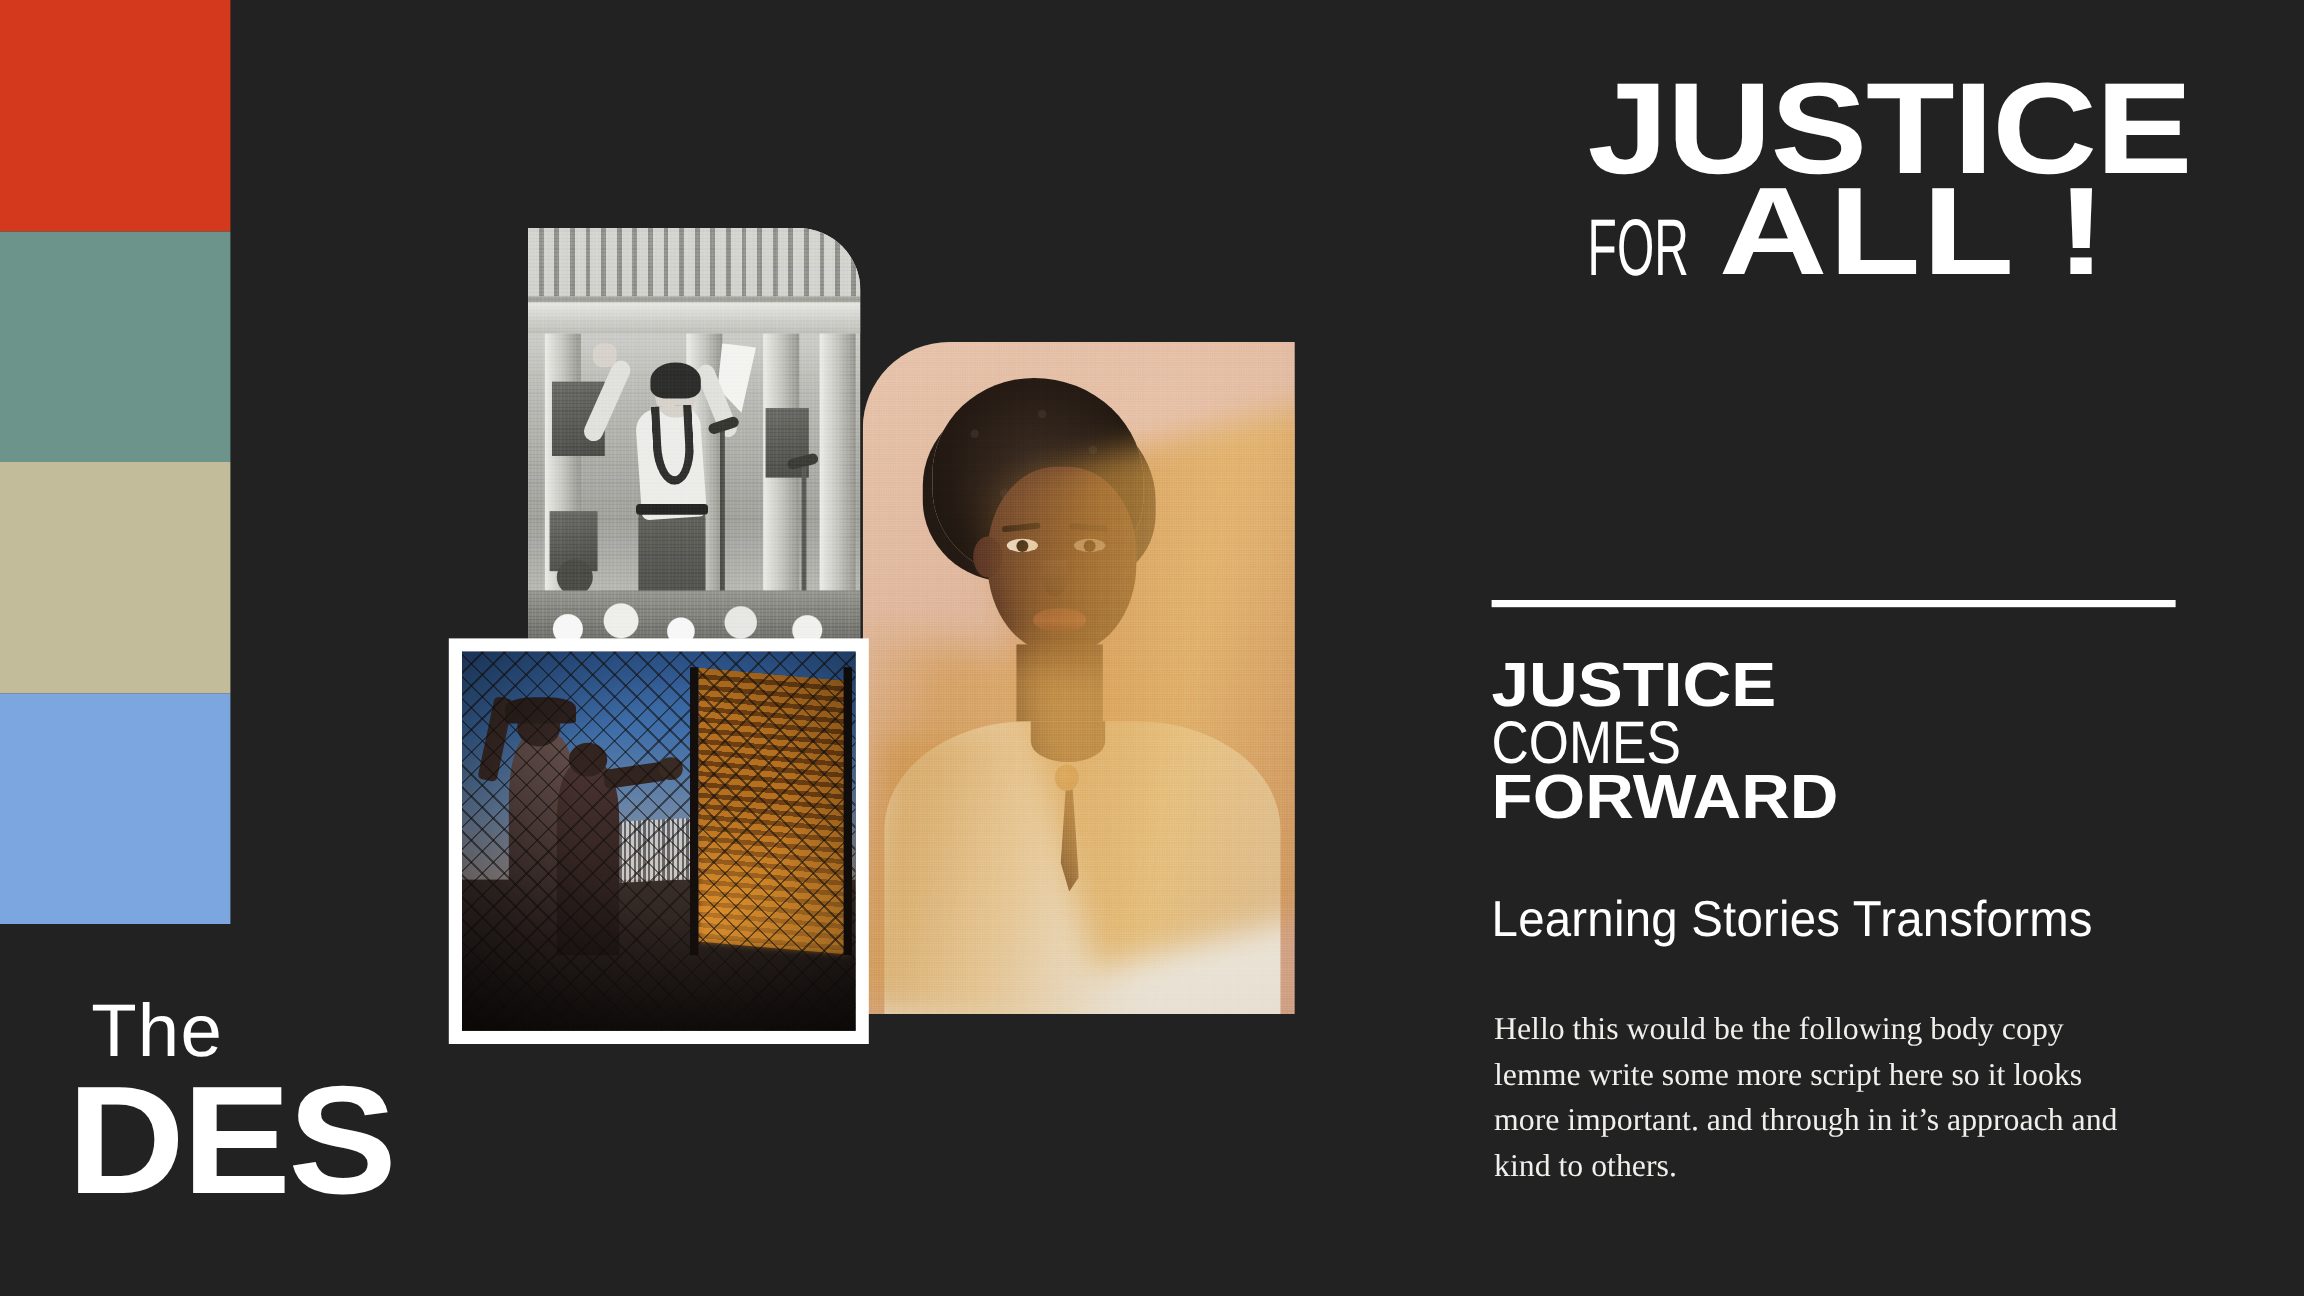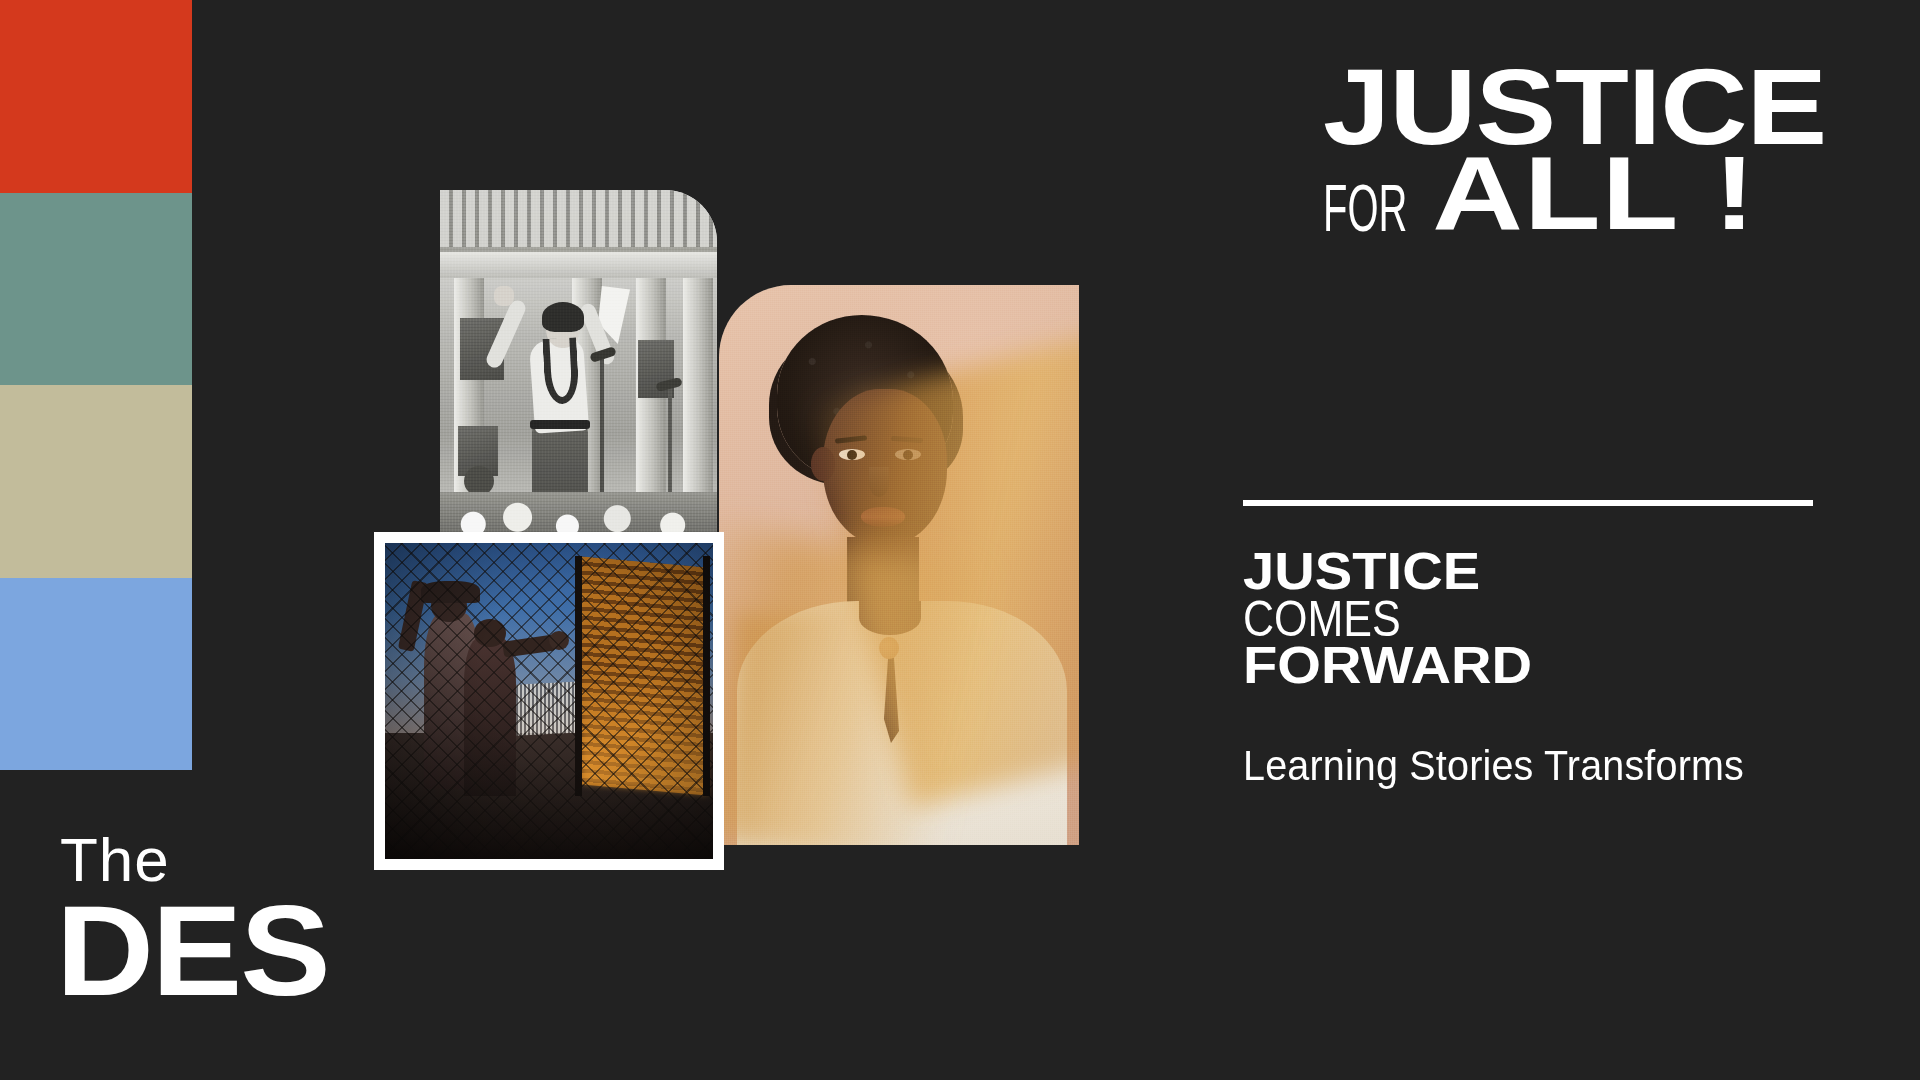--- a/index.html
+++ b/index.html
@@ -35,21 +35,21 @@
     left:56px; top:830px;
     width:400px;
   }
   .wordmark-the {
     font-family:"Liberation Sans", sans-serif;
     font-weight:300;
     font-size:62px;
     line-height:0.98;
     letter-spacing:1px;
     color:#ffffff;
-    margin-left:4px;
+    margin-left:20px;
   }
   .wordmark-des {
     font-family:"Liberation Sans", sans-serif;
     font-weight:bold;
     font-size:128px;
     line-height:0.84;
     letter-spacing:-2px;
     color:#ffffff;
     transform:scaleX(1.06);
     transform-origin:left center;
@@ -715,16 +715,17 @@
     <div class="divider"></div>
 
     <div class="subhead">
       <div class="sh-line sh-strong">JUSTICE</div>
       <div class="sh-line sh-light">COMES</div>
       <div class="sh-line sh-strong">FORWARD</div>
     </div>
 
     <div class="tagline">Learning Stories Transforms</div>
 
+    <div class="body-copy">Hello this would be the following body copy lemme write some more script here so it looks more important. and through in it’s approach and kind to others.</div>
 
   </div>
 
 </div>
 
 </body></html>

